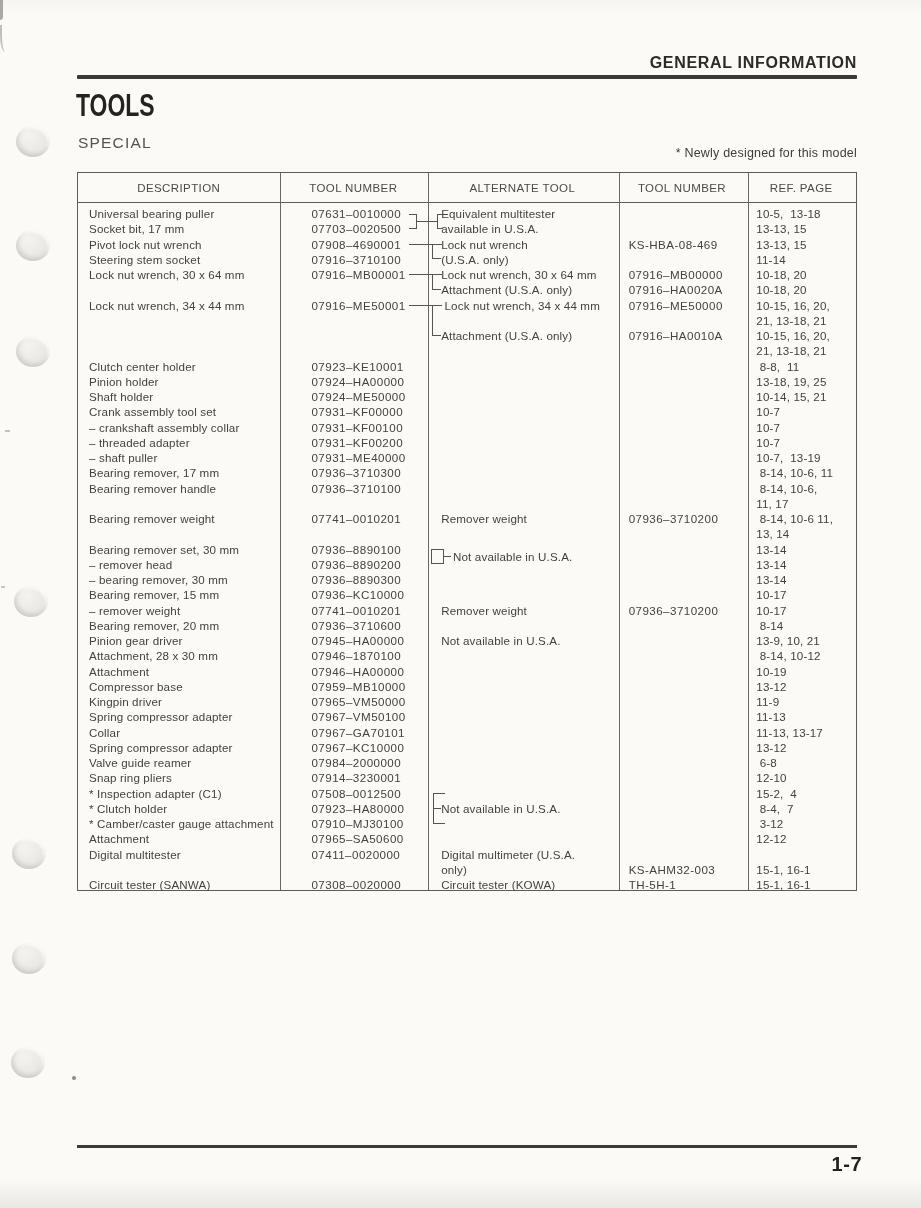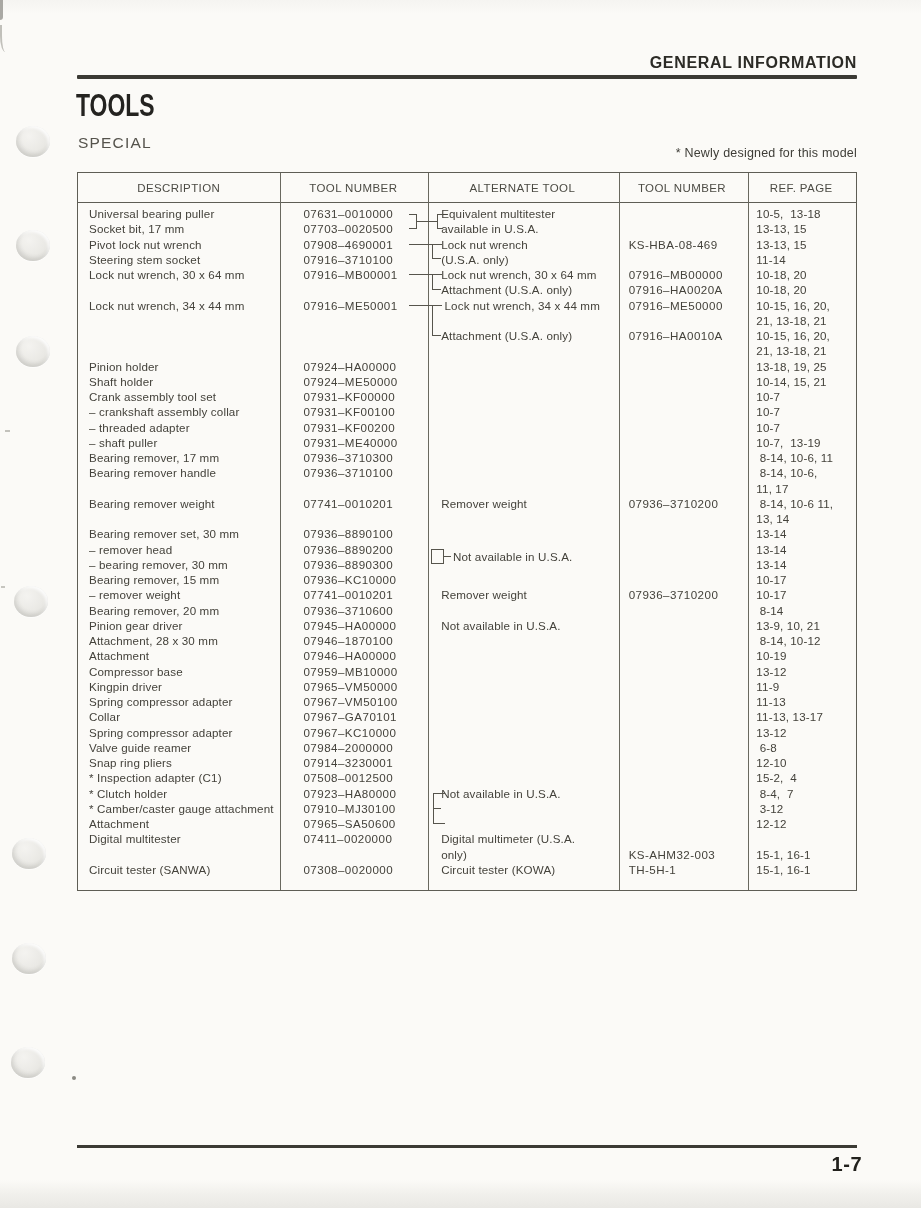--- a/index.html
+++ b/index.html
@@ -25,21 +25,21 @@
   #thead{left:0; top:0; width:100%; height:29px; display:flex;}
   .th{font-size:11.5px; color:#4c4b44; letter-spacing:.4px; display:flex; align-items:center; justify-content:center; box-sizing:border-box;}
   #thead-rule{left:0; top:29px; width:100%; height:0; border-top:1px solid #5e5d55;}
   .vline{top:0; height:100%; width:0; border-left:1px solid #69685f;}
   #v1{left:202px;} #v2{left:350px;} #v3{left:541px;} #v4{left:670px;}
   #tbody{left:0; top:33px; width:100%;}
   .tr{display:flex; height:15.25px;}
   .td{font-size:11.6px; line-height:15.25px; letter-spacing:.15px; color:#44423b;
       white-space:pre; box-sizing:border-box; overflow:visible;}
   .c-desc{width:202px; padding-left:11px;}
-  .c-t1  {width:148px; padding-left:24px; letter-spacing:.45px;}
+  .c-t1  {width:148px; padding-left:32px; letter-spacing:.45px;}
   .c-alt {width:191px; padding-left:14px;}
   .c-t2  {width:129px; padding-left:11px; letter-spacing:.45px;}
   .c-ref {width:110px; padding-left:10px;}
   
   .th:nth-child(1){width:202px;} .th:nth-child(2){width:148px;}
   .th:nth-child(3){width:191px;} .th:nth-child(4){width:129px;}
   .th:nth-child(5){width:110px;}
   
   .bk{position:absolute; border:0 solid #56544c; box-sizing:border-box;}
   #bkA1{left:331px; top:40.6px; width:8px;  height:15.3px; border-width:1px 1px 1px 0;}
@@ -173,20 +173,27 @@
           <div class="td c-ref">10-15, 16, 20,</div>
         </div>
         <div class="tr">
           <div class="td c-desc"></div>
           <div class="td c-t1"></div>
           <div class="td c-alt"></div>
           <div class="td c-t2"></div>
           <div class="td c-ref">21, 13-18, 21</div>
         </div>
         <div class="tr">
+          <div class="td c-desc">Clutch center holder</div>
+          <div class="td c-t1">07923–KE10001</div>
+          <div class="td c-alt"></div>
+          <div class="td c-t2"></div>
+          <div class="td c-ref"> 8-8,  11</div>
+        </div>
+        <div class="tr">
           <div class="td c-desc">Pinion holder</div>
           <div class="td c-t1">07924–HA00000</div>
           <div class="td c-alt"></div>
           <div class="td c-t2"></div>
           <div class="td c-ref">13-18, 19, 25</div>
         </div>
         <div class="tr">
           <div class="td c-desc">Shaft holder</div>
           <div class="td c-t1">07924–ME50000</div>
           <div class="td c-alt"></div>

